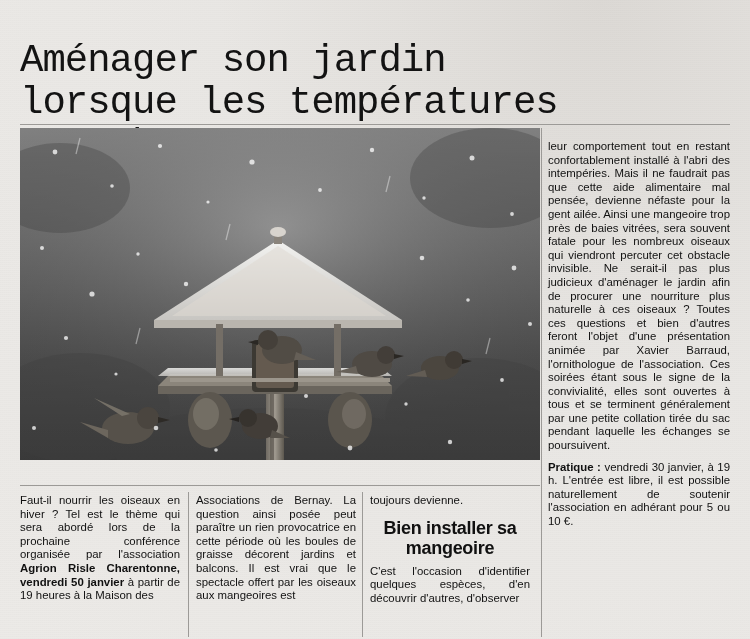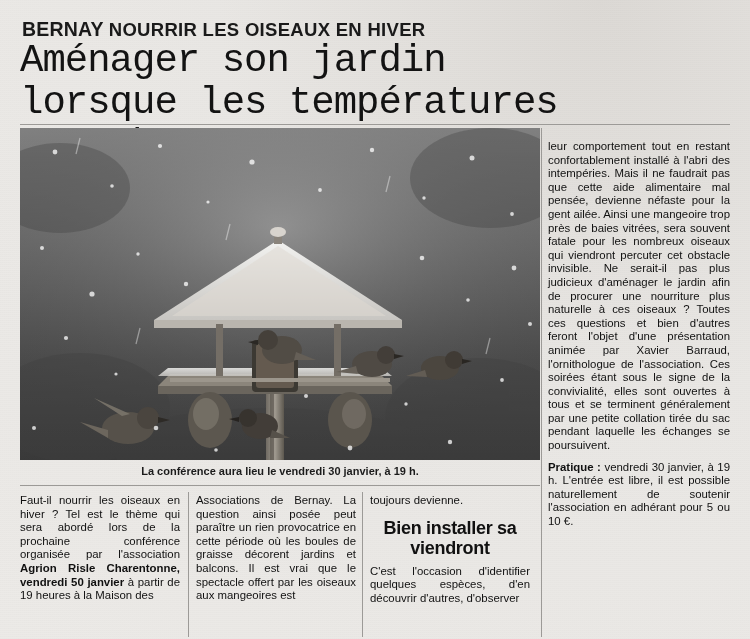--- a/index.html
+++ b/index.html
@@ -153,24 +153,20 @@
   .vr3 { left: 541px; top: 128px; height: 509px; }
 </style>
 </head>
 <body>
 
 <div class="paper"></div>
 
 <div class="wrap">
 
 
-  <div class="kicker">
-    <span class="lead">BERNAY</span>
-    <span class="rest">NOURRIR LES OISEAUX EN HIVER</span>
-  </div>
 
   <div class="headline">Aménager son jardin lorsque les températures sont basses</div>
 
   <div class="rule-top"></div>
 
   <div class="photo">
     <svg width="520" height="332" viewBox="0 0 520 332" xmlns="http://www.w3.org/2000/svg">
       <defs>
         <linearGradient id="bg" x1="0" y1="0" x2="0" y2="1">
           <stop offset="0%" stop-color="#8d8d8d"></stop>
@@ -306,38 +302,37 @@
       <g stroke="#ffffff" stroke-width="1.3" opacity="0.4">
         <line x1="60" y1="10" x2="56" y2="26"></line>
         <line x1="210" y1="96" x2="206" y2="112"></line>
         <line x1="370" y1="48" x2="366" y2="64"></line>
         <line x1="470" y1="210" x2="466" y2="226"></line>
         <line x1="120" y1="200" x2="116" y2="216"></line>
       </g>
     </svg>
   </div>
 
-  <div class="caption">La conférence aura lieu le vendredi 30 janvier, à 19 h.</div>
   <div class="rule-cap"></div>
 
   <div class="vrule vr1"></div>
   <div class="vrule vr2"></div>
   <div class="vrule vr3"></div>
 
   <div class="col col-1">
     <p>Faut-il nourrir les oiseaux en hiver ? Tel est le thème qui sera abordé lors de la prochaine conférence organisée par l'association <b>Agrion Risle Charentonne,</b> <b>vendredi 50 janvier</b> à partir de 19 heures à la Maison des</p>
   </div>
 
   <div class="col col-2">
     <p>Associations de Bernay. La question ainsi posée peut paraître un rien provocatrice en cette période où les boules de graisse décorent jardins et balcons. Il est vrai que le spectacle offert par les oiseaux aux mangeoires est</p>
   </div>
 
   <div class="col col-3">
     <p>toujours devienne.</p>
-    <div class="subhead">Bien installer sa viendront</div>
+    <div class="subhead">Bien installer sa mangeoire</div>
     <p>C'est l'occasion d'identifier quelques espèces, d'en découvrir d'autres, d'observer</p>
   </div>
 
   <div class="col col-4">
     <p>leur comportement tout en restant confortablement installé à l'abri des intempéries. Mais il ne faudrait pas que cette aide alimentaire mal pensée, devienne néfaste pour la gent ailée. Ainsi une mangeoire trop près de baies vitrées, sera souvent fatale pour les nombreux oiseaux qui viendront percuter cet obstacle invisible. Ne serait-il pas plus judicieux d'aménager le jardin afin de procurer une nourriture plus naturelle à ces oiseaux ? Toutes ces questions et bien d'autres feront l'objet d'une présentation animée par Xavier Barraud, l'ornithologue de l'association. Ces soirées étant sous le signe de la convivialité, elles sont ouvertes à tous et se terminent généralement par une petite collation tirée du sac pendant laquelle les échanges se poursuivent.</p>
     <p><b>Pratique :</b><span> vendredi 30 janvier, à 19 h. L'entrée est libre, il est possible naturellement de soutenir l'association en adhérant pour 5 ou 10 €.</span></p>
   </div>
 
 </div>
 

